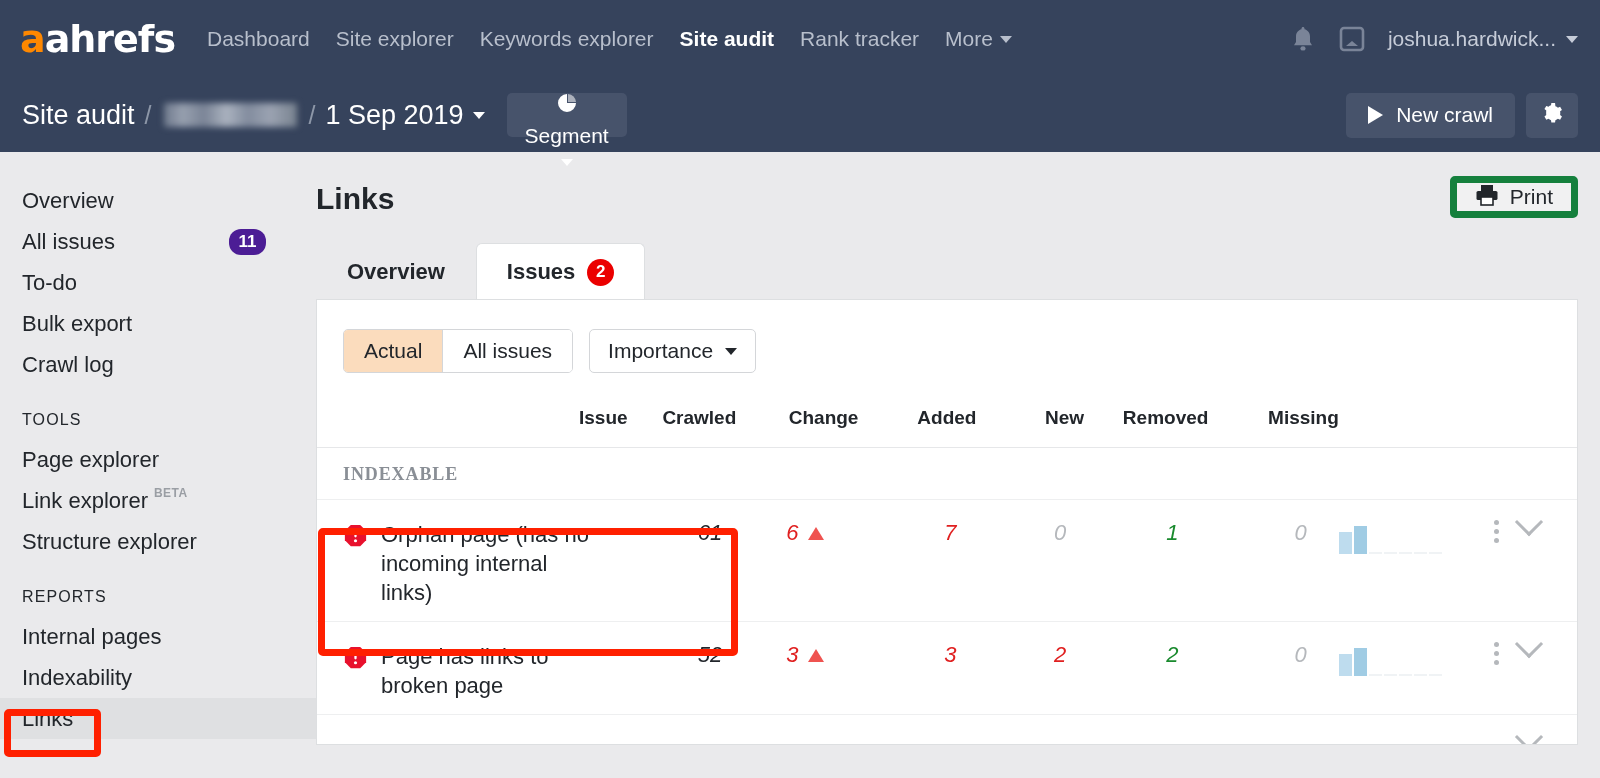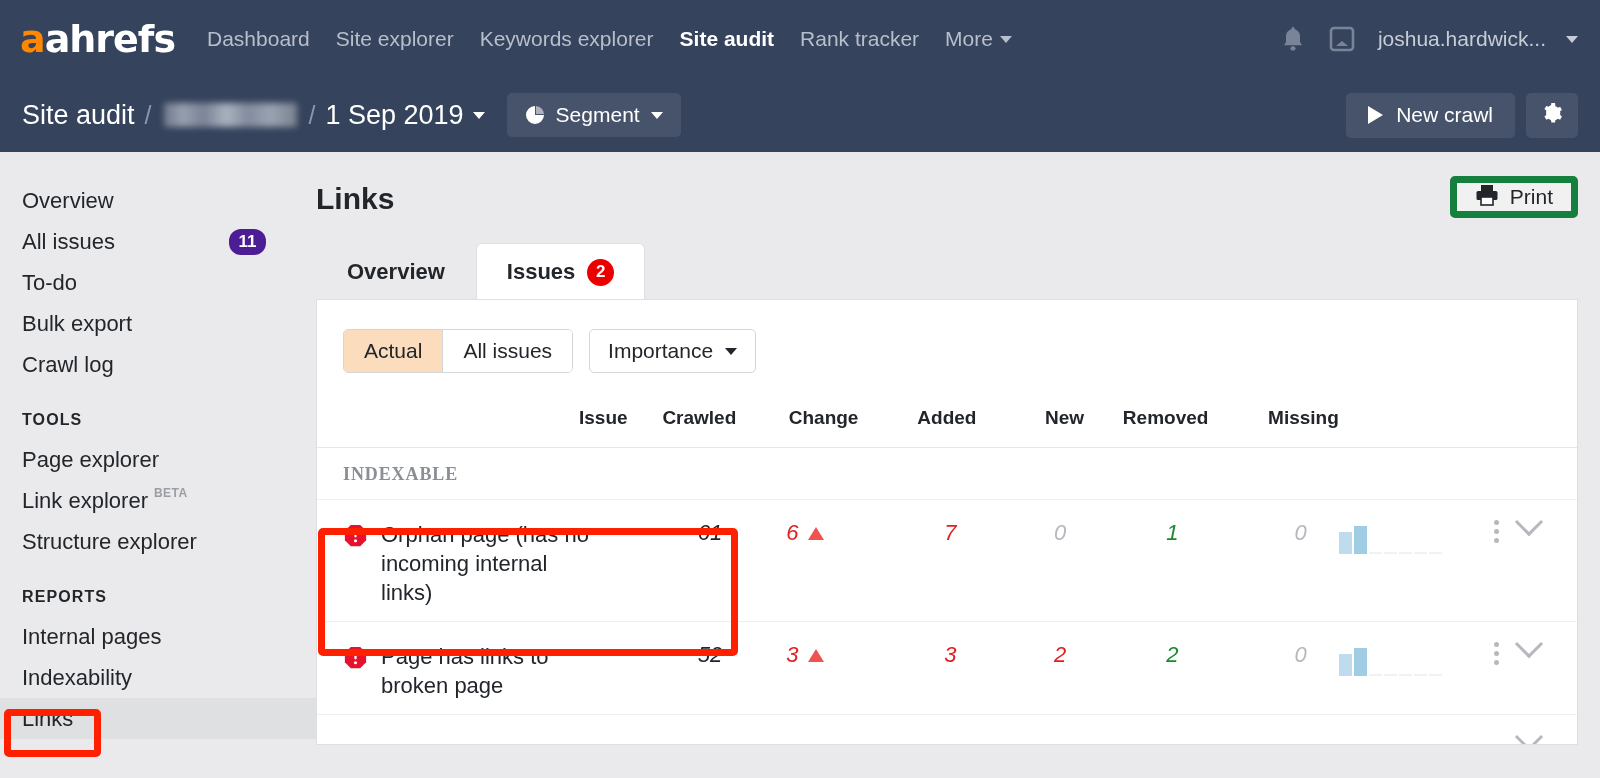--- a/index.html
+++ b/index.html
@@ -33,40 +33,40 @@
     width: 0; height: 0; border-left: 6px solid transparent;
     border-right: 6px solid transparent; border-top: 7px solid currentColor;
     display: inline-block;
   }
   .topnav-right {
     margin-left: auto; display: flex; align-items: center; gap: 22px; margin-right: 22px;
   }
   .icon-bell { width: 26px; height: 28px; position: relative; }
   .icon-bell svg, .icon-chat svg { display: block; }
   .user-name { color: #c6ccd8; font-size: 21px; }
-  .user-block { display: flex; align-items: center; gap: 20px; }
+  .user-block { display: flex; align-items: center; gap: 10px; }
 
   
   .subheader {
     position: absolute; left: 0; top: 78px; width: 1600px; height: 74px;
     background: #36435c; display: flex; align-items: center; padding: 0 22px;
   }
   .crumb { color: #ffffff; font-size: 27px; }
   .crumb-sep { color: #8d97a8; font-size: 25px; margin: 0 10px; }
   .crumb-redacted {
     display: inline-block; width: 133px; height: 24px;
     background: linear-gradient(90deg,#6f7a8d 0%,#97a0af 14%,#7a8496 30%,#aab2bf 47%,#828c9e 63%,#9ba3b2 80%,#78828f 100%);
     filter: blur(3px); border-radius: 2px; vertical-align: middle;
     margin: 0 2px;
   }
   .crumb-date { color: #ffffff; font-size: 27px; display: flex; align-items: center; gap: 9px; }
   .segment-btn {
     margin-left: 22px; background: #47536b; border-radius: 5px; height: 44px;
     display: flex; align-items: center; gap: 11px; padding: 0 18px;
-    color: #ffffff; font-size: 21px; cursor: pointer;
+    color: #ffffff; font-size: 21px; cursor: pointer; flex-direction: column;
   }
   .pie-icon { width: 20px; height: 20px; }
   .subheader-right { margin-left: auto; display: flex; align-items: center; gap: 11px; }
   .newcrawl-btn {
     background: #47536b; border-radius: 5px; height: 45px; padding: 0 22px;
     display: flex; align-items: center; gap: 13px; color: #ffffff; font-size: 21px;
     cursor: pointer;
   }
   .play-tri {
     width: 0; height: 0; border-top: 9px solid transparent;
@@ -91,21 +91,21 @@
     font-size: 12px; color: #9a9ea4; margin-left: 6px; font-weight: bold;
     align-self: flex-start; margin-top: 6px; letter-spacing: .5px;
   }
   .badge-red {
     background: #4c1d95; color: #fff; border-radius: 12px; min-width: 37px;
     height: 26px; font-size: 17px; font-weight: bold;
     display: flex; align-items: center; justify-content: center; padding: 0 8px;
     margin-left: auto; margin-right: 28px;
   }
   .side-section {
-    font-size: 16px; font-weight: bold; color: #22262b; letter-spacing: 1.1px;
+    font-size: 16px; font-weight: normal; color: #22262b; letter-spacing: 1.1px;
     padding: 0 22px; margin-top: 26px; margin-bottom: 10px;
   }
 
   
   .main { position: absolute; left: 316px; top: 152px; width: 1284px; height: 626px; }
   .page-title { font-size: 30px; font-weight: bold; color: #22262b; margin: 30px 0 0 0; padding-left: 0; }
   .title-row { display: flex; align-items: flex-start; padding: 0 0 0 0; }
   .print-btn {
     margin-left: auto; margin-top: 24px; margin-right: 22px;
     border: 7px solid #15803d; background: #f1f1f2; border-radius: 5px;

